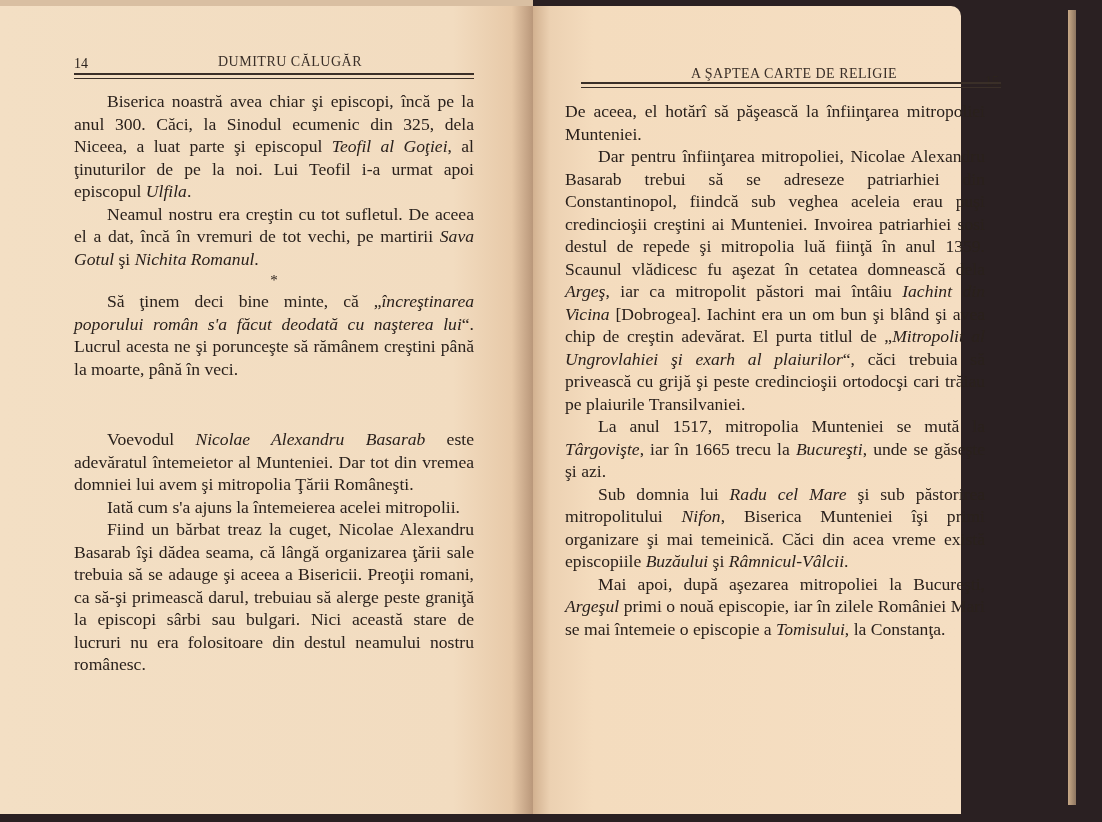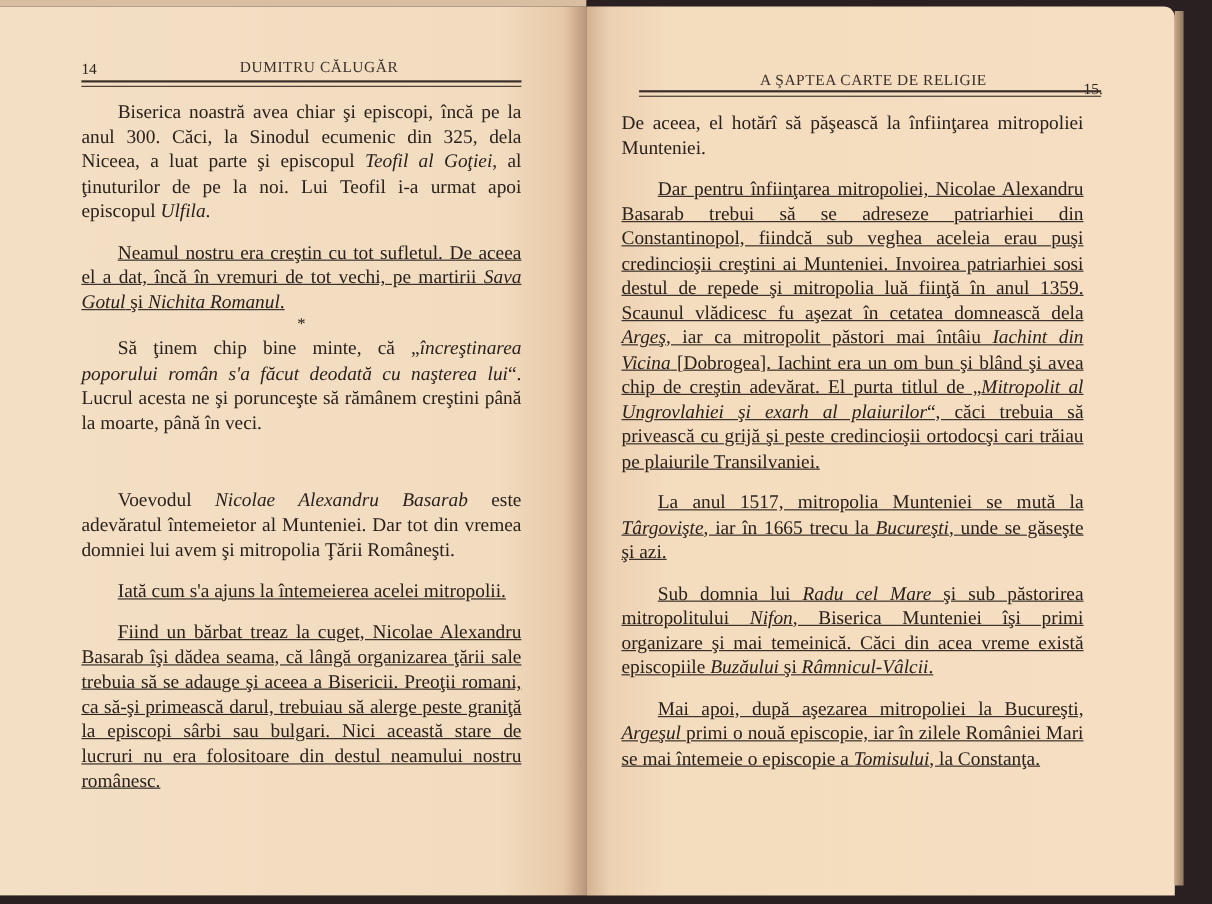--- a/index.html
+++ b/index.html
@@ -15,21 +15,21 @@
     background: #f2dcc0;
     color: #2a211c;
   }
   .page.left {
     left: 0; width: 533px;
     background: linear-gradient(to right, #f3dfc4 0%, #f2dcc0 85%, #e7c9a8 96%, #b9977a 100%);
     border-top: 6px solid #d9bfa2;
     top: 0;
   }
   .page.right {
-    left: 533px; width: 535px; height: 808px;
+    left: 533px; width: 428px; height: 808px;
     background: linear-gradient(to right, #d2b190 0%, #ecd1b2 4%, #f4dcbe 14%, #f5dec2 100%);
     border-radius: 0 10px 0 0;
     top: 6px;
   }
   .edge-right {
     position: absolute; left: 1068px; top: 10px; width: 8px; height: 795px;
     background: linear-gradient(to right, #c8a987, #8d7560);
   }
   .running-head {
     position: absolute;
@@ -46,21 +46,21 @@
   .text {
     position: absolute;
     font-family: "Liberation Serif", serif;
     font-size: 17.6px;
     line-height: 22.5px;
     text-align: justify;
     color: #2a211c;
   }
   .text p { margin: 0; }
   .text p.indent { text-indent: 33px; }
-  .text p.gap { margin-top: 15px; text-decoration: underline; }
+  .text p.gap { margin-top: 0; }
   .text i { font-style: italic; }
   .star { text-align: center; margin: 0; font-size: 15px; line-height: 20px; }
   .heading {
     font-family: "DejaVu Serif", serif;
     font-weight: bold;
     font-size: 21px;
     line-height: 28px;
     text-align: center;
     color: #2a211c;
     margin: 0;
@@ -76,21 +76,21 @@
     <span class="running-head" style="left:218px; top:48px;">DUMITRU CĂLUGĂR</span>
     <div class="rule" style="left:74px; top:67px; width:400px;"></div>
 
     <div class="text" style="left:74px; top:84px; width:400px;">
       <div id="left-paras-1">
           <p class="indent"><span>Biserica noastră avea chiar şi episcopi, încă pe la anul 300. Căci, la Sinodul ecumenic din 325, dela Niceea, a luat parte şi episcopul </span><i>Teofil al Goţiei</i><span>, al ţinuturilor de pe la noi. Lui Teofil i-a urmat apoi episcopul </span><i>Ulfila</i><span>.</span></p>
           <p class="indent gap"><span>Neamul nostru era creştin cu tot sufletul. De aceea el a dat, încă în vremuri de tot vechi, pe martirii </span><i>Sava Gotul</i><span> şi </span><i>Nichita Romanul</i><span>.</span></p>
         </div>
       <p class="star">*</p>
       <div id="left-paras-2">
-          <p class="indent"><span>Să ţinem chip bine minte, că „</span><i>încreştinarea poporului român s'a făcut deodată cu naşterea lui</i><span>“. Lucrul acesta ne şi porunceşte să rămânem creştini până la moarte, până în veci.</span></p>
+          <p class="indent"><span>Să ţinem deci bine minte, că „</span><i>încreştinarea poporului român s'a făcut deodată cu naşterea lui</i><span>“. Lucrul acesta ne şi porunceşte să rămânem creştini până la moarte, până în veci.</span></p>
         </div>
       <div style="height:34px;"></div>
       <div style="height:14px;"></div>
       <div id="left-paras-3">
           <p class="indent"><span>Voevodul </span><i>Nicolae Alexandru Basarab</i><span> este adevăratul întemeietor al Munteniei. Dar tot din vremea domniei lui avem şi mitropolia Ţării Româneşti.</span></p>
           <p class="indent gap"><span>Iată cum s'a ajuns la întemeierea acelei mitropolii.</span></p>
           <p class="indent gap"><span>Fiind un bărbat treaz la cuget, Nicolae Alexandru Basarab îşi dădea seama, că lângă organizarea ţării sale trebuia să se adauge şi aceea a Bisericii. Preoţii romani, ca să-şi primească darul, trebuiau să alerge peste graniţă la episcopi sârbi sau bulgari. Nici această stare de lucruri nu era folositoare din destul neamului nostru românesc.</span></p>
         </div>
     </div>
   </div>

